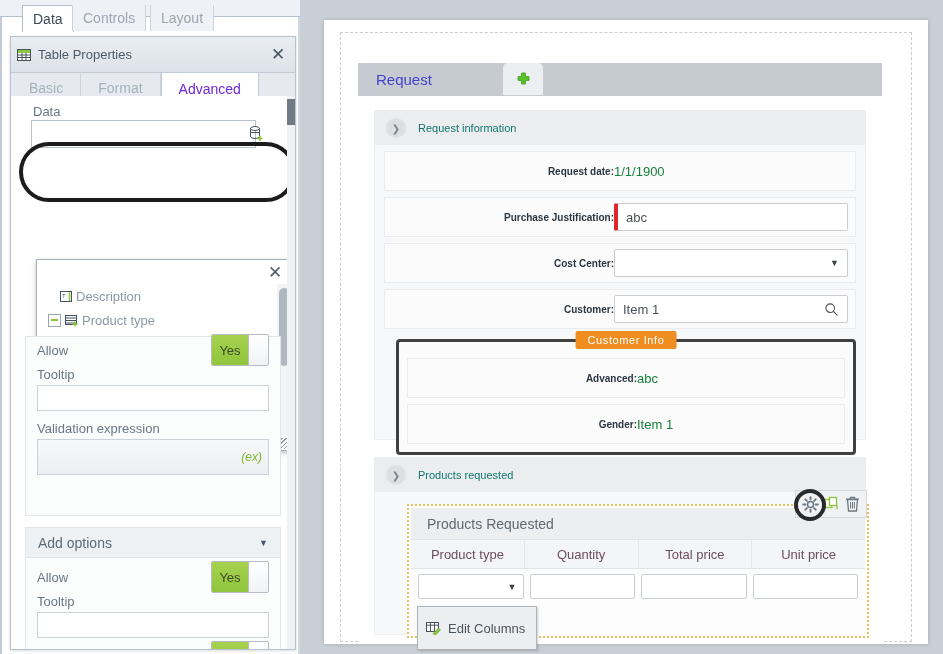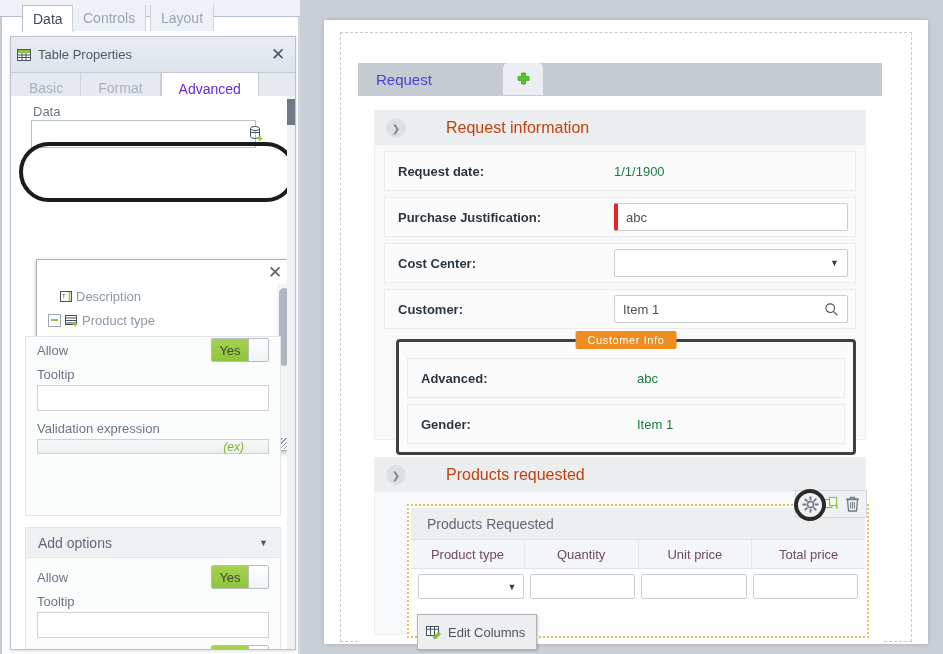--- a/index.html
+++ b/index.html
@@ -148,37 +148,37 @@
   }
   .group-hdr {
     height: 30px; background: #eef1f4; border-bottom: 1px solid #e2e6ea;
     display: flex; align-items: center; padding: 0 12px;
     color: #5d6b78; font-size: 14px;
   }
   .group-hdr .caret { margin-left: auto; color: #4a5866; font-size: 9px; }
   .prow { display: flex; align-items: center; padding: 4px 11px; height: 26px; }
   .plabel { color: #6a7784; font-size: 13px; }
   .ptoggle {
-    margin-left: auto; width: 58px; height: 24px; display: flex;
+    margin-left: auto; width: 58px; height: 32px; display: flex;
     border: 1px solid #b5bcc3; border-radius: 2px; overflow: hidden;
   }
   .ptoggle .on {
     flex: 1; background: linear-gradient(to bottom,#a6d24f,#8fc53d);
     color: #3f4a2b; font-size: 13px; display: flex; align-items: center; justify-content: center;
   }
   .ptoggle .knob { width: 20px; background: linear-gradient(to bottom,#ffffff,#f0f2f4); border-left: 1px solid #b5bcc3; }
   .ptext {
     margin: 0 11px 6px 11px; height: 26px; background: #fff;
     border: 1px solid #ccd2d8;
   }
   .pexpr {
-    margin: 0 11px 8px 11px; height: 15px;
+    margin: 0 11px 8px 11px; height: 36px;
     background: linear-gradient(to bottom,#f7f8f9,#eceff1);
     border: 1px solid #ccd2d8; display: flex; align-items: center; justify-content: flex-end;
-    padding-right: 24px;
+    padding-right: 6px;
   }
   .pexpr span { color: #7fb432; font-size: 12px; font-style: italic; }
 
   
   .canvas-bg {
     position: absolute; left: 300px; top: 0; right: 0; bottom: 0;
     background: #c9cfd6;
   }
   .canvas-shadow {
     position: absolute; left: 324px; top: 20px; width: 604px; height: 624px;
@@ -212,28 +212,28 @@
     background: #f7f8f9; border: 1px solid #eceeef;
   }
   .section-hdr {
     height: 34px; background: #ebedee; display: flex; align-items: center; padding-left: 11px;
   }
   .sect-caret {
     width: 20px; height: 20px; border-radius: 50%; background: #dde0e2;
     display: flex; align-items: center; justify-content: center; margin-right: 12px;
     color: #7a828a; font-size: 10px;
   }
-  .sect-title { color: #c2410c; font-size: 16px; margin-left: 28px; }
+  .sect-title { color: #0f766e; font-size: 11px; }
 
   .frow {
     display: flex; align-items: center; height: 40px;
     margin: 6px 9px 0 9px; background: #fbfbfc; border: 1px solid #ececee;
     padding: 0 7px;
   }
-  .flabel { width: 222px; color: #2b3740; font-size: 13px; font-weight: bold; padding-left: 6px; }
+  .flabel { width: 222px; color: #2b3740; font-size: 10px; font-weight: bold; padding-left: 6px; text-align: right; }
   .fval { color: #15803d; font-size: 13px; }
   .fctl { flex: 1; }
   .inp {
     height: 28px; background: #ffffff; border: 1px solid #c9ced3; border-radius: 2px;
     display: flex; align-items: center; padding: 0 8px; color: #4b5158; font-size: 13px;
   }
   .inp.reqd { border-left: 4px solid #e0262b; padding-left: 8px; }
   .inp .caret-dn { margin-left: auto; color: #3b4149; font-size: 9px; }
   .inp .mag { margin-left: auto; display: flex; }
 
@@ -278,21 +278,21 @@
   .tw-inp {
     height: 25px; background: #ffffff; border: 1px solid #c9ced3; border-radius: 2px;
     display: flex; align-items: center; padding: 0 6px;
   }
   .tw-inp .caret-dn { margin-left: auto; color: #3b4149; font-size: 9px; }
   .tw-foot { height: 30px; background: #fdfdfd; }
   .editcols {
     position: absolute; left: 8px; bottom: -14px;
     background: #eceef0; border: 1px solid #aeb4ba;
     box-shadow: 1px 1px 2px rgba(0,0,0,.2);
-    height: 36px; display: flex; align-items: center; gap: 6px; padding: 0 11px 0 8px;
+    height: 44px; display: flex; align-items: center; gap: 6px; padding: 0 11px 0 8px;
     color: #4a5560; font-size: 13px; white-space: nowrap;
   }
   svg { display: block; }
 </style>
 </head>
 <body>
 
 <div id="root">
 
   <div class="left-pane">
@@ -629,22 +629,22 @@
               </svg>
             </span>
             <span class="hotcircle"></span>
           </div>
 
           <div class="tw-caption">Products Requested</div>
 
           <div class="tw-head">
             <div class="tw-th">Product type</div>
             <div class="tw-th">Quantity</div>
+            <div class="tw-th">Total price</div>
             <div class="tw-th">Unit price</div>
-            <div class="tw-th">Total price</div>
           </div>
 
           <div class="tw-row">
             <div class="tw-cell">
               <div class="tw-inp">
                 <span></span>
                 <span class="caret-dn">▼</span>
               </div>
             </div>
             <div class="tw-cell">

